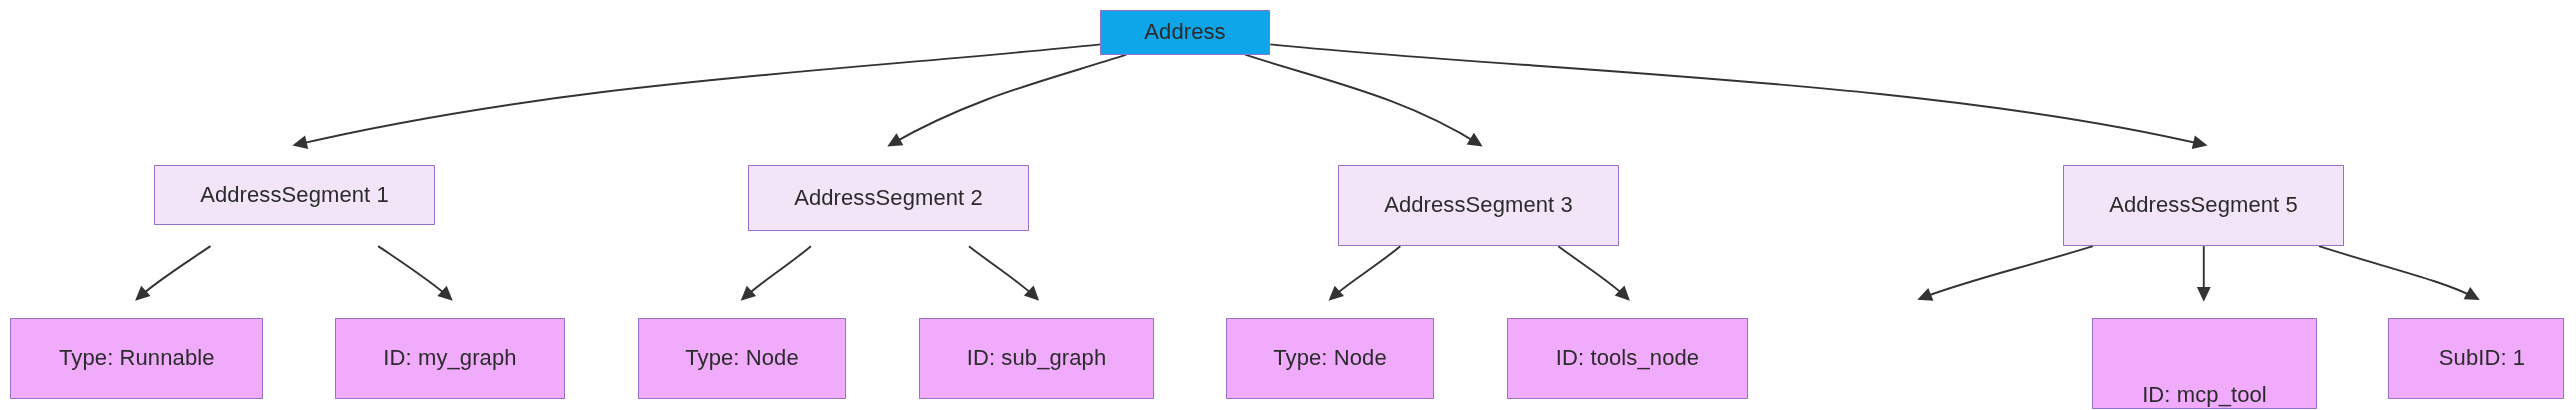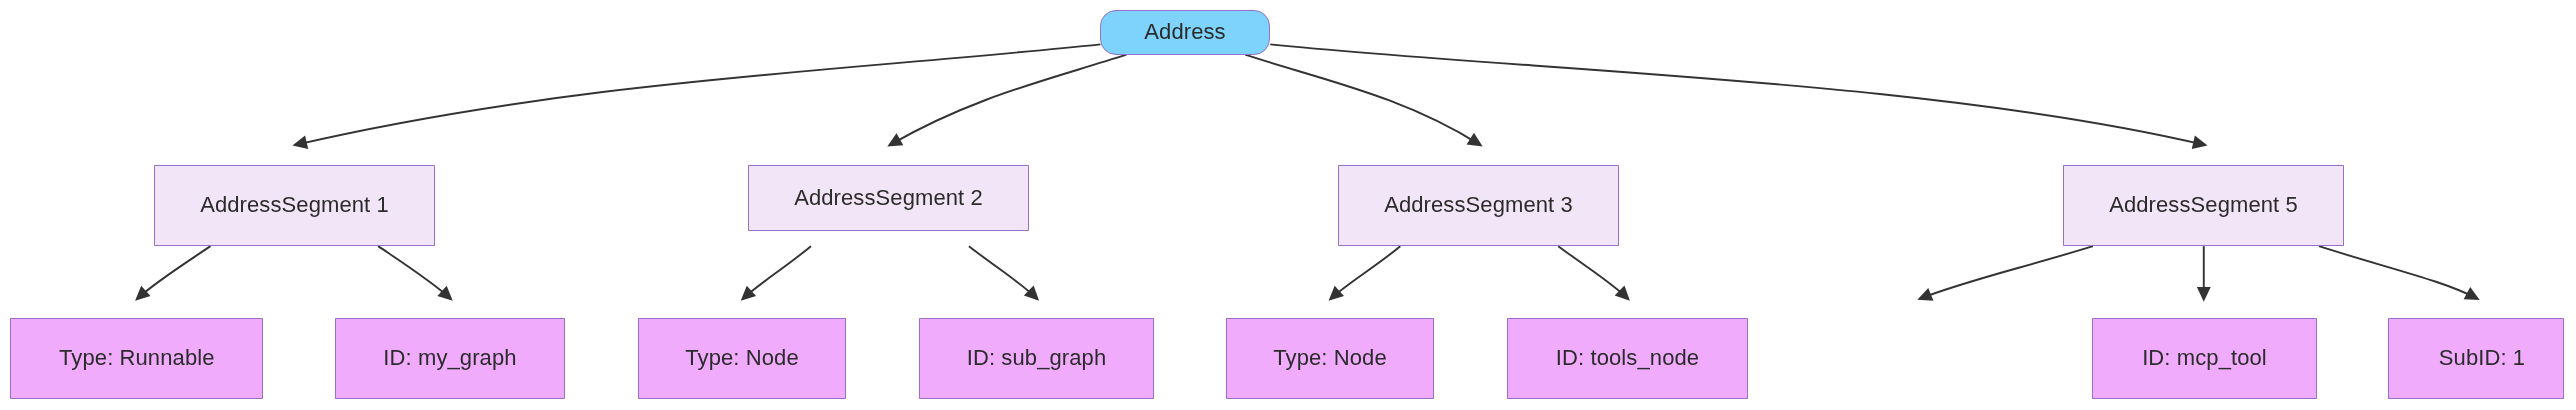--- a/index.html
+++ b/index.html
@@ -38,22 +38,21 @@
     color: #2b2b2b;
     white-space: nowrap;
   }
   .node-label {
     display: block;
     font-size: 22px;
     letter-spacing: 0.1px;
     color: #2b2b2b;
   }
   .node-root {
-    background: #7dd3fc;
-    border-radius: 16px;
+    background: #0ea5e9;
   }
   .node-segment {
     background: #f3e5f8;
   }
   .node-leaf {
     background: #f0abfc;
   }
 </style>
 </head>
 <body>
@@ -80,21 +79,21 @@
         <path d="M 2834,333 C 2740,362 2660,380 2600,404" fill="none" stroke="#333333" stroke-width="2.6" marker-end="url(#arrowhead)"></path>
         <path d="M 2984,333 C 2984,360 2984,382 2984,404" fill="none" stroke="#333333" stroke-width="2.6" marker-end="url(#arrowhead)"></path>
         <path d="M 3140,333 C 3230,362 3310,380 3354,404" fill="none" stroke="#333333" stroke-width="2.6" marker-end="url(#arrowhead)"></path>
       </g>
   </svg>
 
   <div class="node node-root" style="left:1100px; top:9.6px; width:170px; height:45px;">
     <span class="node-label">Address</span>
   </div>
 
-  <div class="node node-segment" style="left:154px; top:165px; width:281px; height:81px;">
+  <div class="node node-segment" style="left:154px; top:165px; width:281px; height:60px;">
     <span class="node-label">AddressSegment 1</span>
   </div>
   <div class="node node-segment" style="left:748px; top:165px; width:281px; height:66px;">
     <span class="node-label">AddressSegment 2</span>
   </div>
   <div class="node node-segment" style="left:1338px; top:165px; width:281px; height:81px;">
     <span class="node-label">AddressSegment 3</span>
   </div>
   <div class="node node-segment" style="left:2063px; top:165px; width:281px; height:81px;">
     <span class="node-label">AddressSegment 5</span>
@@ -111,21 +110,21 @@
   </div>
   <div class="node node-leaf" style="left:919px; top:318px; width:235px; height:81px;">
     <span class="node-label">ID: sub_graph</span>
   </div>
   <div class="node node-leaf" style="left:1226px; top:318px; width:208px; height:81px;">
     <span class="node-label">Type: Node</span>
   </div>
   <div class="node node-leaf" style="left:1507px; top:318px; width:241px; height:81px;">
     <span class="node-label">ID: tools_node</span>
   </div>
-  <div class="node node-leaf" style="left:2092px; top:318px; width:225px; height:81px;">
+  <div class="node node-leaf" style="left:2092px; top:318px; width:225px; height:91px;align-items:flex-end;">
     <span class="node-label">ID: mcp_tool</span>
   </div>
   <div class="node node-leaf" style="left:2388px; top:318px; width:176px; height:81px;padding-left:12px;">
     <span class="node-label">SubID: 1</span>
   </div>
 
 </div>
 
 
 </body></html>

